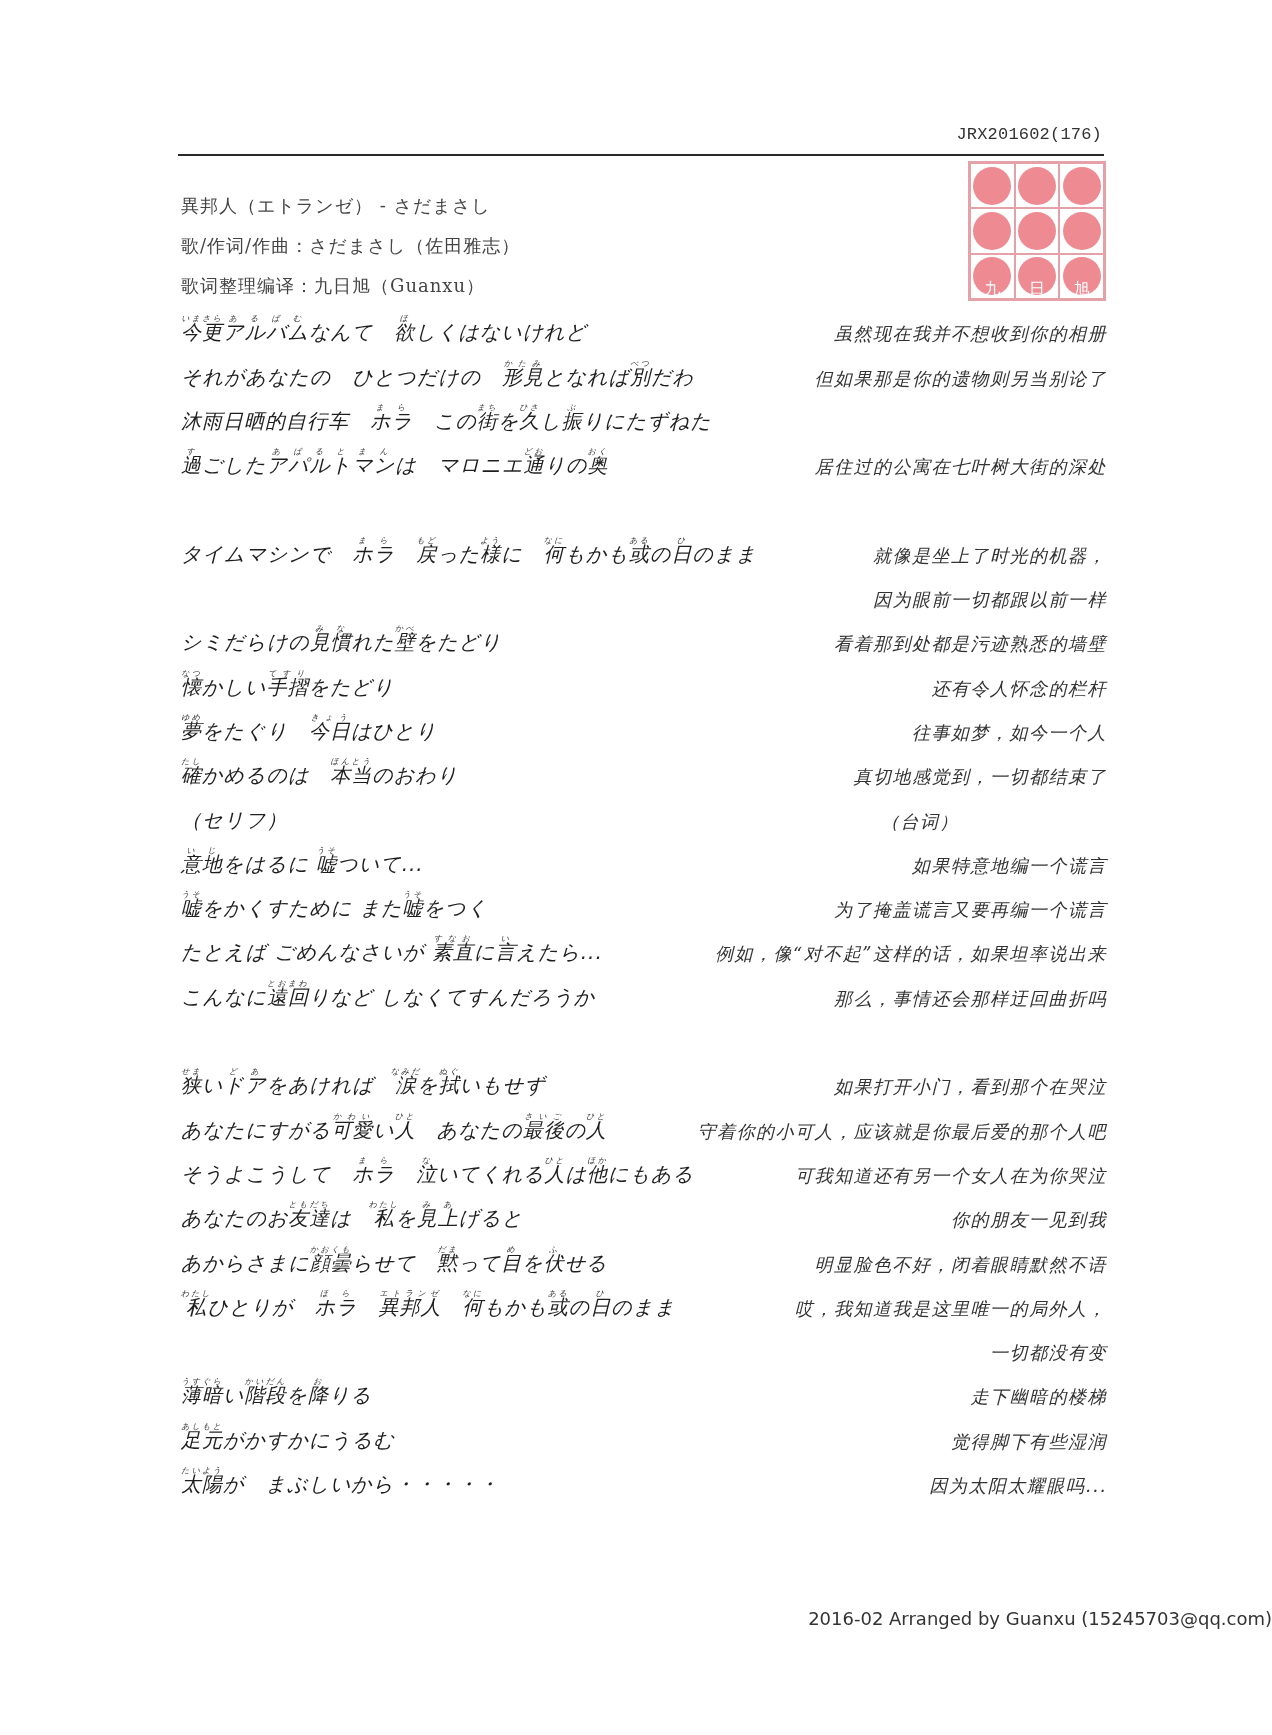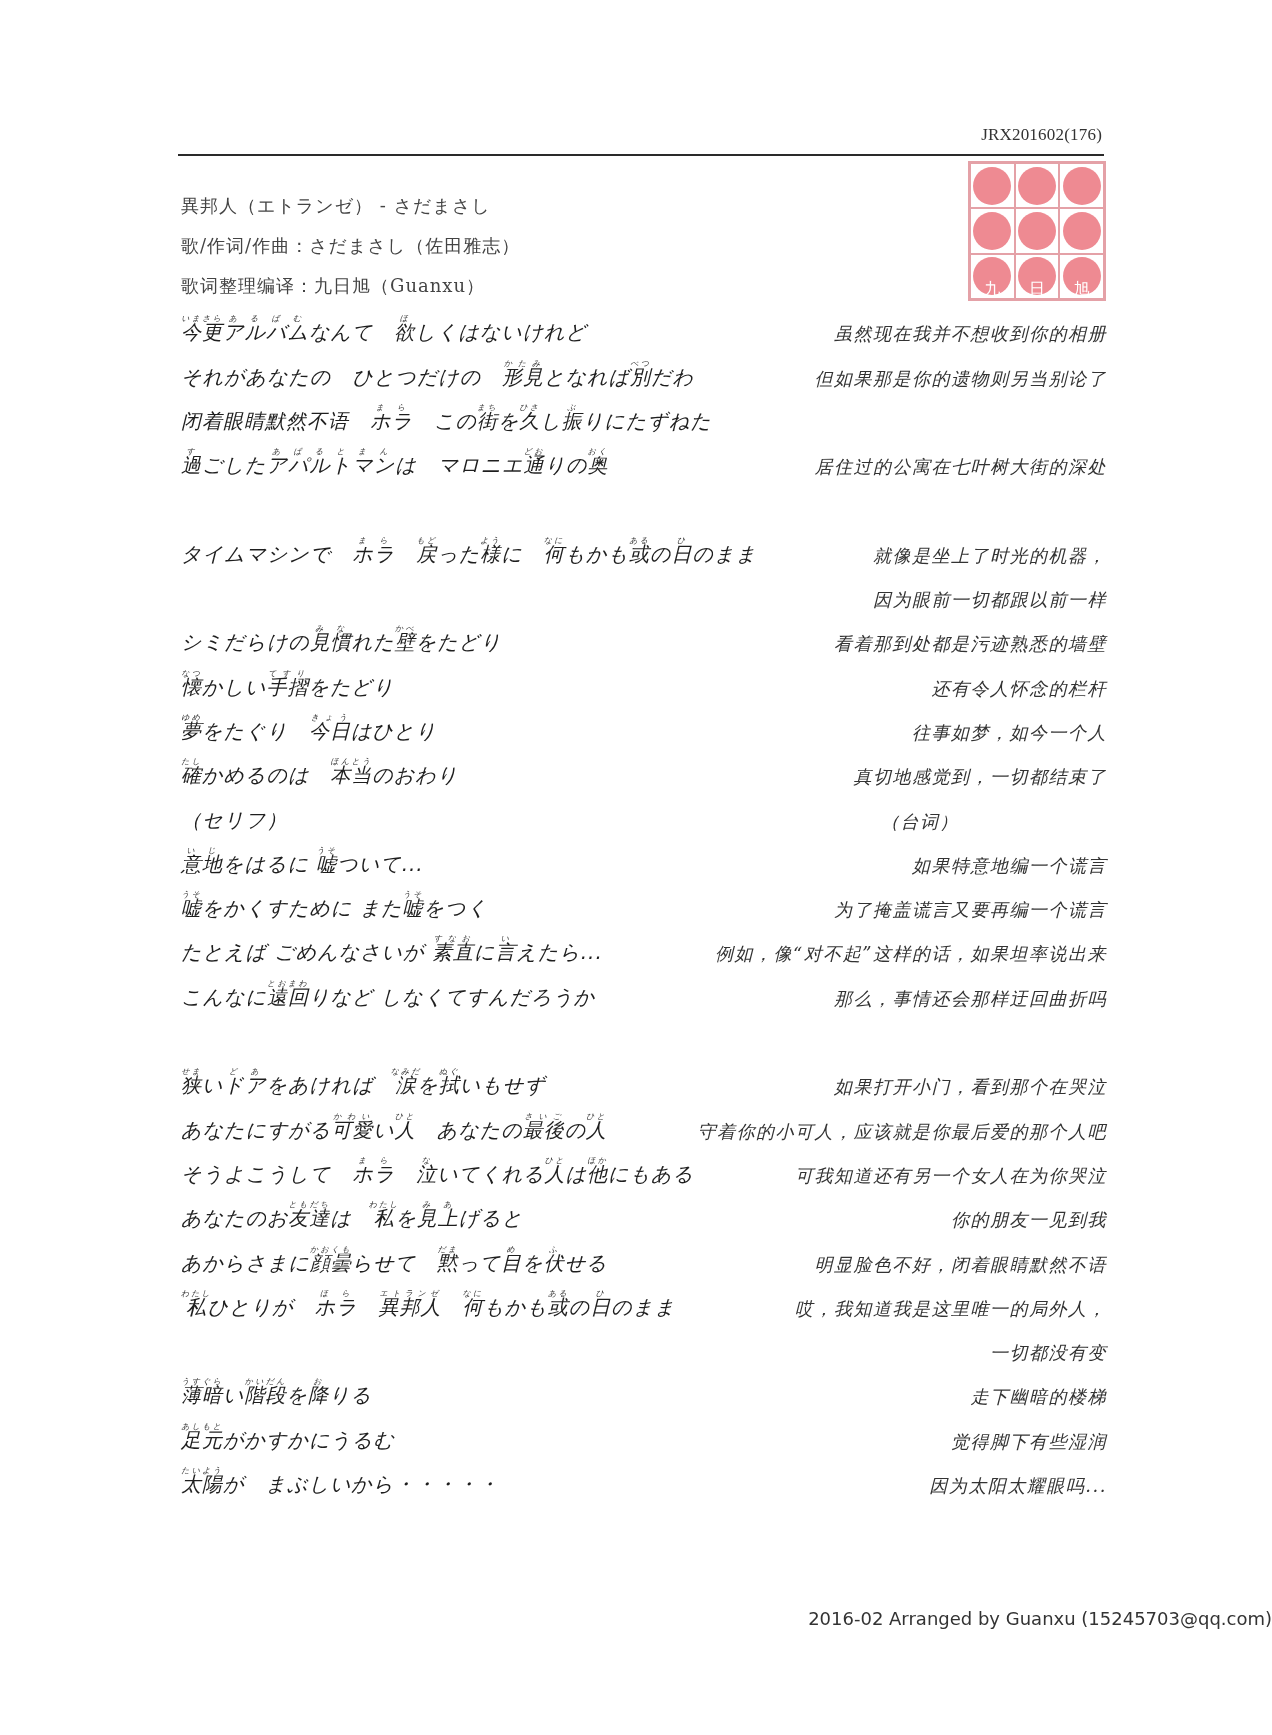--- a/index.html
+++ b/index.html
@@ -3,21 +3,21 @@
   <meta charset="utf-8">
   <style>
     html, body { margin: 0; padding: 0; }
     body {
       width: 1272px; height: 1735px; background: #ffffff; position: relative;
       font-family: "DejaVu Sans", "Liberation Sans", sans-serif; color: #222;
       overflow: hidden;
     }
     .doc-code {
       position: absolute; right: 170px; top: 125px; font-size: 17px;
-      font-family: Liberation Serif, serif; color: #333; letter-spacing: 0.2px;
+      font-family: Liberation Mono, monospace; color: #333; letter-spacing: 0.2px;
     }
     .rule {
       position: absolute; left: 178px; top: 154px; width: 926px; height: 2px; background: #2a2a2a;
     }
     .meta { position: absolute; left: 181px; top: 182px; }
     .meta div {
       font-family: "DejaVu Serif", "Liberation Serif", serif; font-size: 18px; color: #444;
       height: 32px; line-height: 32px; letter-spacing: 1px; margin-top: 8px;
     }
     .stamp {
@@ -100,21 +100,21 @@
   <div class="lyrics" id="lyrics">
       <div class="row">
         <div class="jp"><ruby><span>今更</span><rt>いまさら</rt></ruby><ruby><span>アルバム</span><rt>あるばむ</rt></ruby><span>なんて　</span><ruby><span>欲</span><rt>ほ</rt></ruby><span>しくはないけれど</span></div>
         <div class="cn">虽然现在我并不想收到你的相册</div>
       </div>
       <div class="row">
         <div class="jp"><span>それがあなたの　ひとつだけの　</span><ruby><span>形見</span><rt>かたみ</rt></ruby><span>となれば</span><ruby><span>別</span><rt>べつ</rt></ruby><span>だわ</span></div>
         <div class="cn">但如果那是你的遗物则另当别论了</div>
       </div>
       <div class="row">
-        <div class="jp"><span>闭着眼睛默然不语　</span><ruby><span>ホラ</span><rt>まら</rt></ruby><span>　この</span><ruby><span>街</span><rt>まち</rt></ruby><span>を</span><ruby><span>久</span><rt>ひさ</rt></ruby><span>し</span><ruby><span>振</span><rt>ぶ</rt></ruby><span>りにたずねた</span></div>
+        <div class="jp"><span>沐雨日晒的自行车　</span><ruby><span>ホラ</span><rt>まら</rt></ruby><span>　この</span><ruby><span>街</span><rt>まち</rt></ruby><span>を</span><ruby><span>久</span><rt>ひさ</rt></ruby><span>し</span><ruby><span>振</span><rt>ぶ</rt></ruby><span>りにたずねた</span></div>
       </div>
       <div class="row">
         <div class="jp"><ruby><span>過</span><rt>す</rt></ruby><span>ごした</span><ruby><span>アパルトマン</span><rt>あぱるとまん</rt></ruby><span>は　マロニエ</span><ruby><span>通</span><rt>どお</rt></ruby><span>りの</span><ruby><span>奥</span><rt>おく</rt></ruby></div>
         <div class="cn">居住过的公寓在七叶树大街的深处</div>
       </div>
       <div class="row">
       </div>
       <div class="row">
         <div class="jp"><span>タイムマシンで　</span><ruby><span>ホラ</span><rt>まら</rt></ruby><span>　</span><ruby><span>戻</span><rt>もど</rt></ruby><span>った</span><ruby><span>様</span><rt>よう</rt></ruby><span>に　</span><ruby><span>何</span><rt>なに</rt></ruby><span>もかも</span><ruby><span>或</span><rt>ある</rt></ruby><span>の</span><ruby><span>日</span><rt>ひ</rt></ruby><span>のまま</span></div>
         <div class="cn">就像是坐上了时光的机器，</div>

